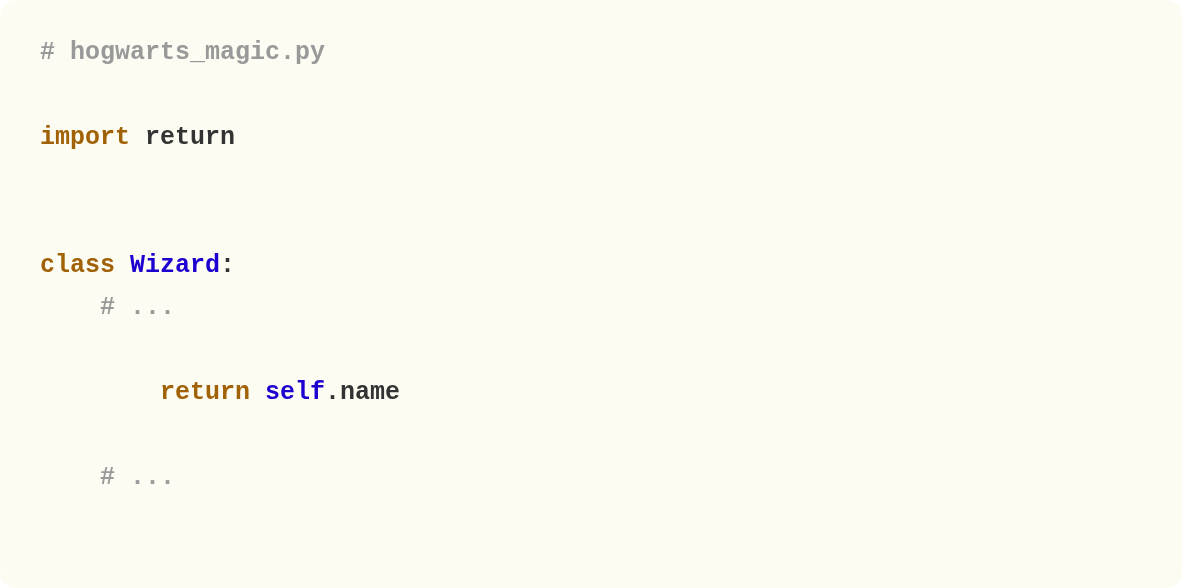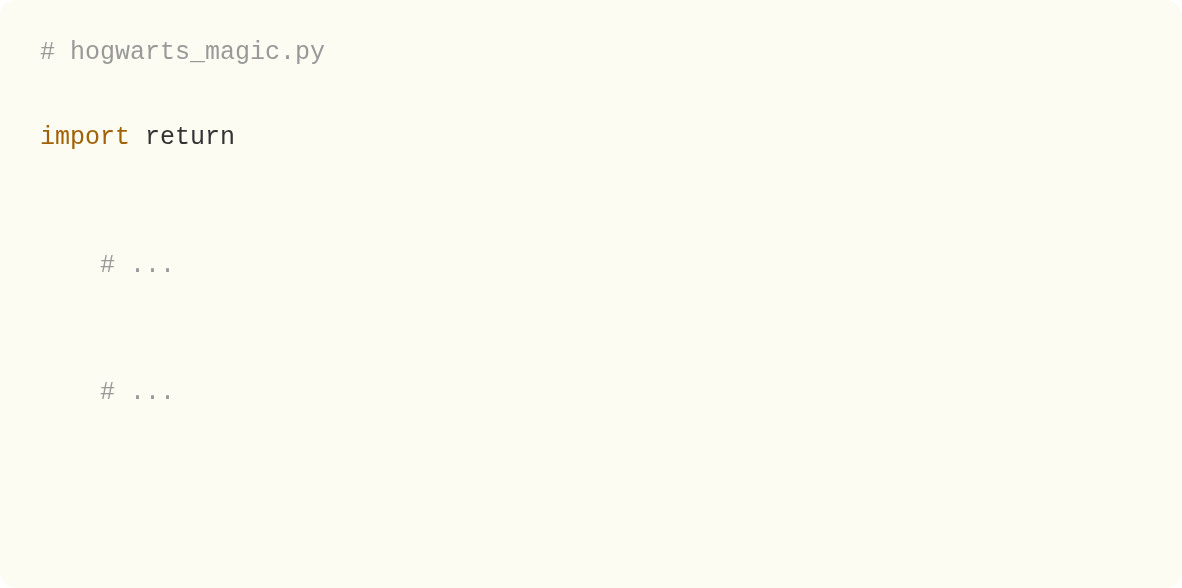--- a/index.html
+++ b/index.html
@@ -1,18 +1,19 @@
 <!DOCTYPE html>
 <html><head>
   <meta charset="utf-8">
   <style>
     * {
       margin: 0;
       padding: 0;
       box-sizing: border-box;
+      font-weight: bold;
     }
     body {
       background: #fff;
       display: flex;
       justify-content: center;
       align-items: center;
       min-height: 588px;
       width: 1182px;
     }
     .code-block {
@@ -50,17 +51,19 @@
   </style>
 </head>
 <body>
 
 <div class="code-block">
   <div class="code-line"><span class="tok-comment"># hogwarts_magic.py</span></div>
   <div class="code-line"><span></span>&nbsp;</div>
   <div class="code-line"><span class="tok-keyword">import</span><span class="tok-plain"> return</span></div>
   <div class="code-line"><span></span>&nbsp;</div>
   <div class="code-line"><span></span>&nbsp;</div>
+  <div class="code-line"><span class="tok-keyword">class</span><span class="tok-class-name"> Wizard</span><span class="tok-plain">:</span></div>
   <div class="code-line"><span>    </span><span class="tok-comment"># ...</span></div>
   <div class="code-line"><span></span>&nbsp;</div>
+  <div class="code-line"><span>        </span><span class="tok-keyword">return</span><span> </span><span class="tok-self">self</span><span class="tok-plain">.name</span></div>
   <div class="code-line"><span></span>&nbsp;</div>
   <div class="code-line"><span>    </span><span class="tok-comment"># ...</span></div>
 </div>
 
 </body></html>

